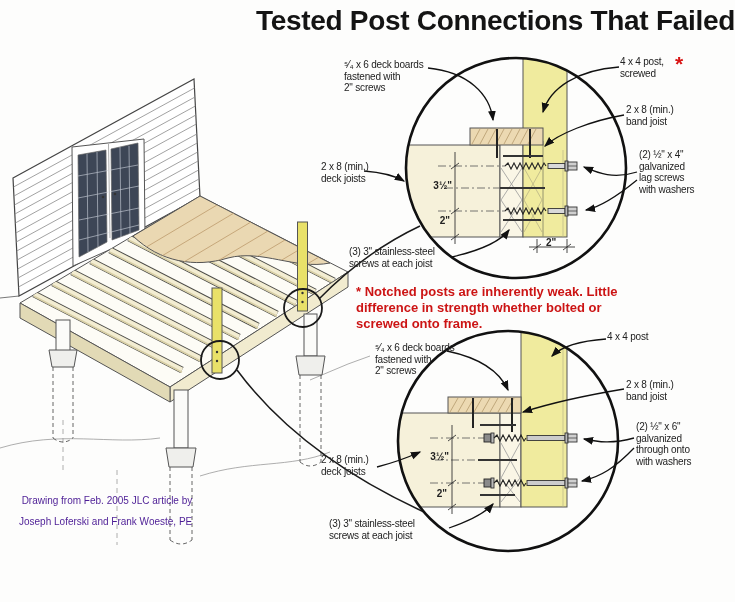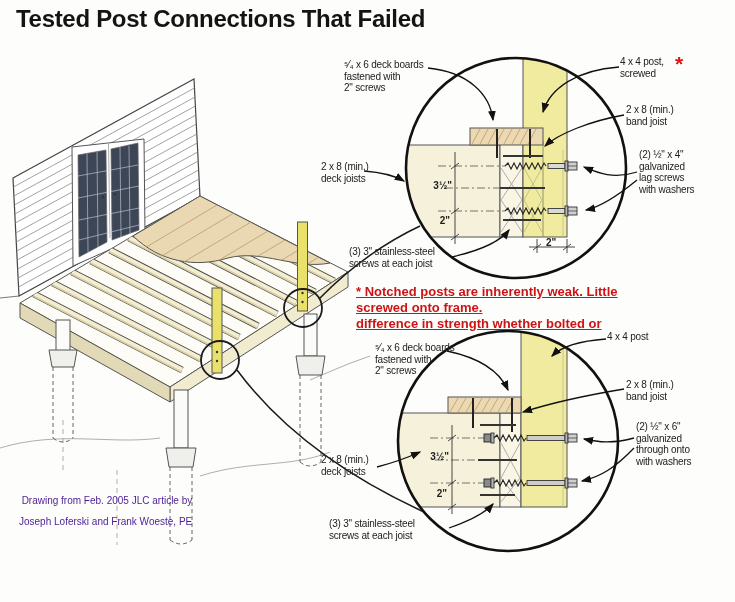--- a/index.html
+++ b/index.html
@@ -1,26 +1,26 @@
 <!DOCTYPE html>
 <html><head>
 <meta charset="utf-8">
 <style>
   html,body{margin:0;padding:0;background:#ffffff;}
   #stage{position:relative;width:735px;height:602px;background:#fdfdfc;overflow:hidden;
          font-family:"Liberation Sans", sans-serif;color:#1c1c1c;}
   svg{position:absolute;left:0;top:0;}
   .abs{position:absolute;}
-  .title{left:0;right:0;top:5px;text-align:left;font-size:24px;font-weight:bold;
-         letter-spacing:-0.3px;color:#141414;margin-left:16px;}
+  .title{left:0;right:0;top:5px;text-align:right;font-size:28px;font-weight:bold;
+         letter-spacing:-0.3px;color:#141414;}
   .subtitle{left:0;right:0;top:29px;text-align:center;font-size:15px;font-weight:bold;color:#141414;}
   .lbl{font-size:10px;font-weight:normal;line-height:11.5px;letter-spacing:-0.2px;color:#222;}
   .dim{font-size:10px;font-weight:bold;color:#222;}
   .ra{font-size:21px;font-weight:bold;color:#d81414;line-height:20px;}
-  .note{font-size:13px;font-weight:bold;line-height:16px;color:#cc1414;width:300px;text-decoration:underline;}
+  .note{font-size:13px;font-weight:bold;line-height:16px;color:#cc1414;width:300px;}
   .caption{font-size:10px;line-height:21px;color:#4c1d95;text-align:right;}
   .r{text-align:right;}
 </style>
 </head>
 <body>
 
 <div id="stage">
 
 <svg width="735" height="602" viewBox="0 0 735 602">
   <defs>
@@ -363,22 +363,22 @@
   <div class="abs lbl" style="left:349px;top:246px">
     <div>(3) 3" stainless-steel</div>
       <div>screws at each joist</div>
   </div>
   <div class="abs dim r" style="left:432px;top:180px;width:20px">3½"</div>
   <div class="abs dim r" style="left:436px;top:215px;width:14px">2"</div>
   <div class="abs dim" style="left:546px;top:237px">2"</div>
 
   <div class="abs note" style="left:356px;top:284px">
     <div>* Notched posts are inherently weak. Little</div>
+      <div>difference in strength whether bolted or</div>
       <div>screwed onto frame.</div>
-      <div>difference in strength whether bolted or</div>
   </div>
 
   <div class="abs lbl" style="left:375px;top:342px">
     <div>⁵⁄₄ x 6 deck boards</div>
       <div>fastened with</div>
       <div>2" screws</div>
   </div>
   <div class="abs lbl" style="left:607px;top:331px">
     <div>4 x 4 post</div>
   </div>

